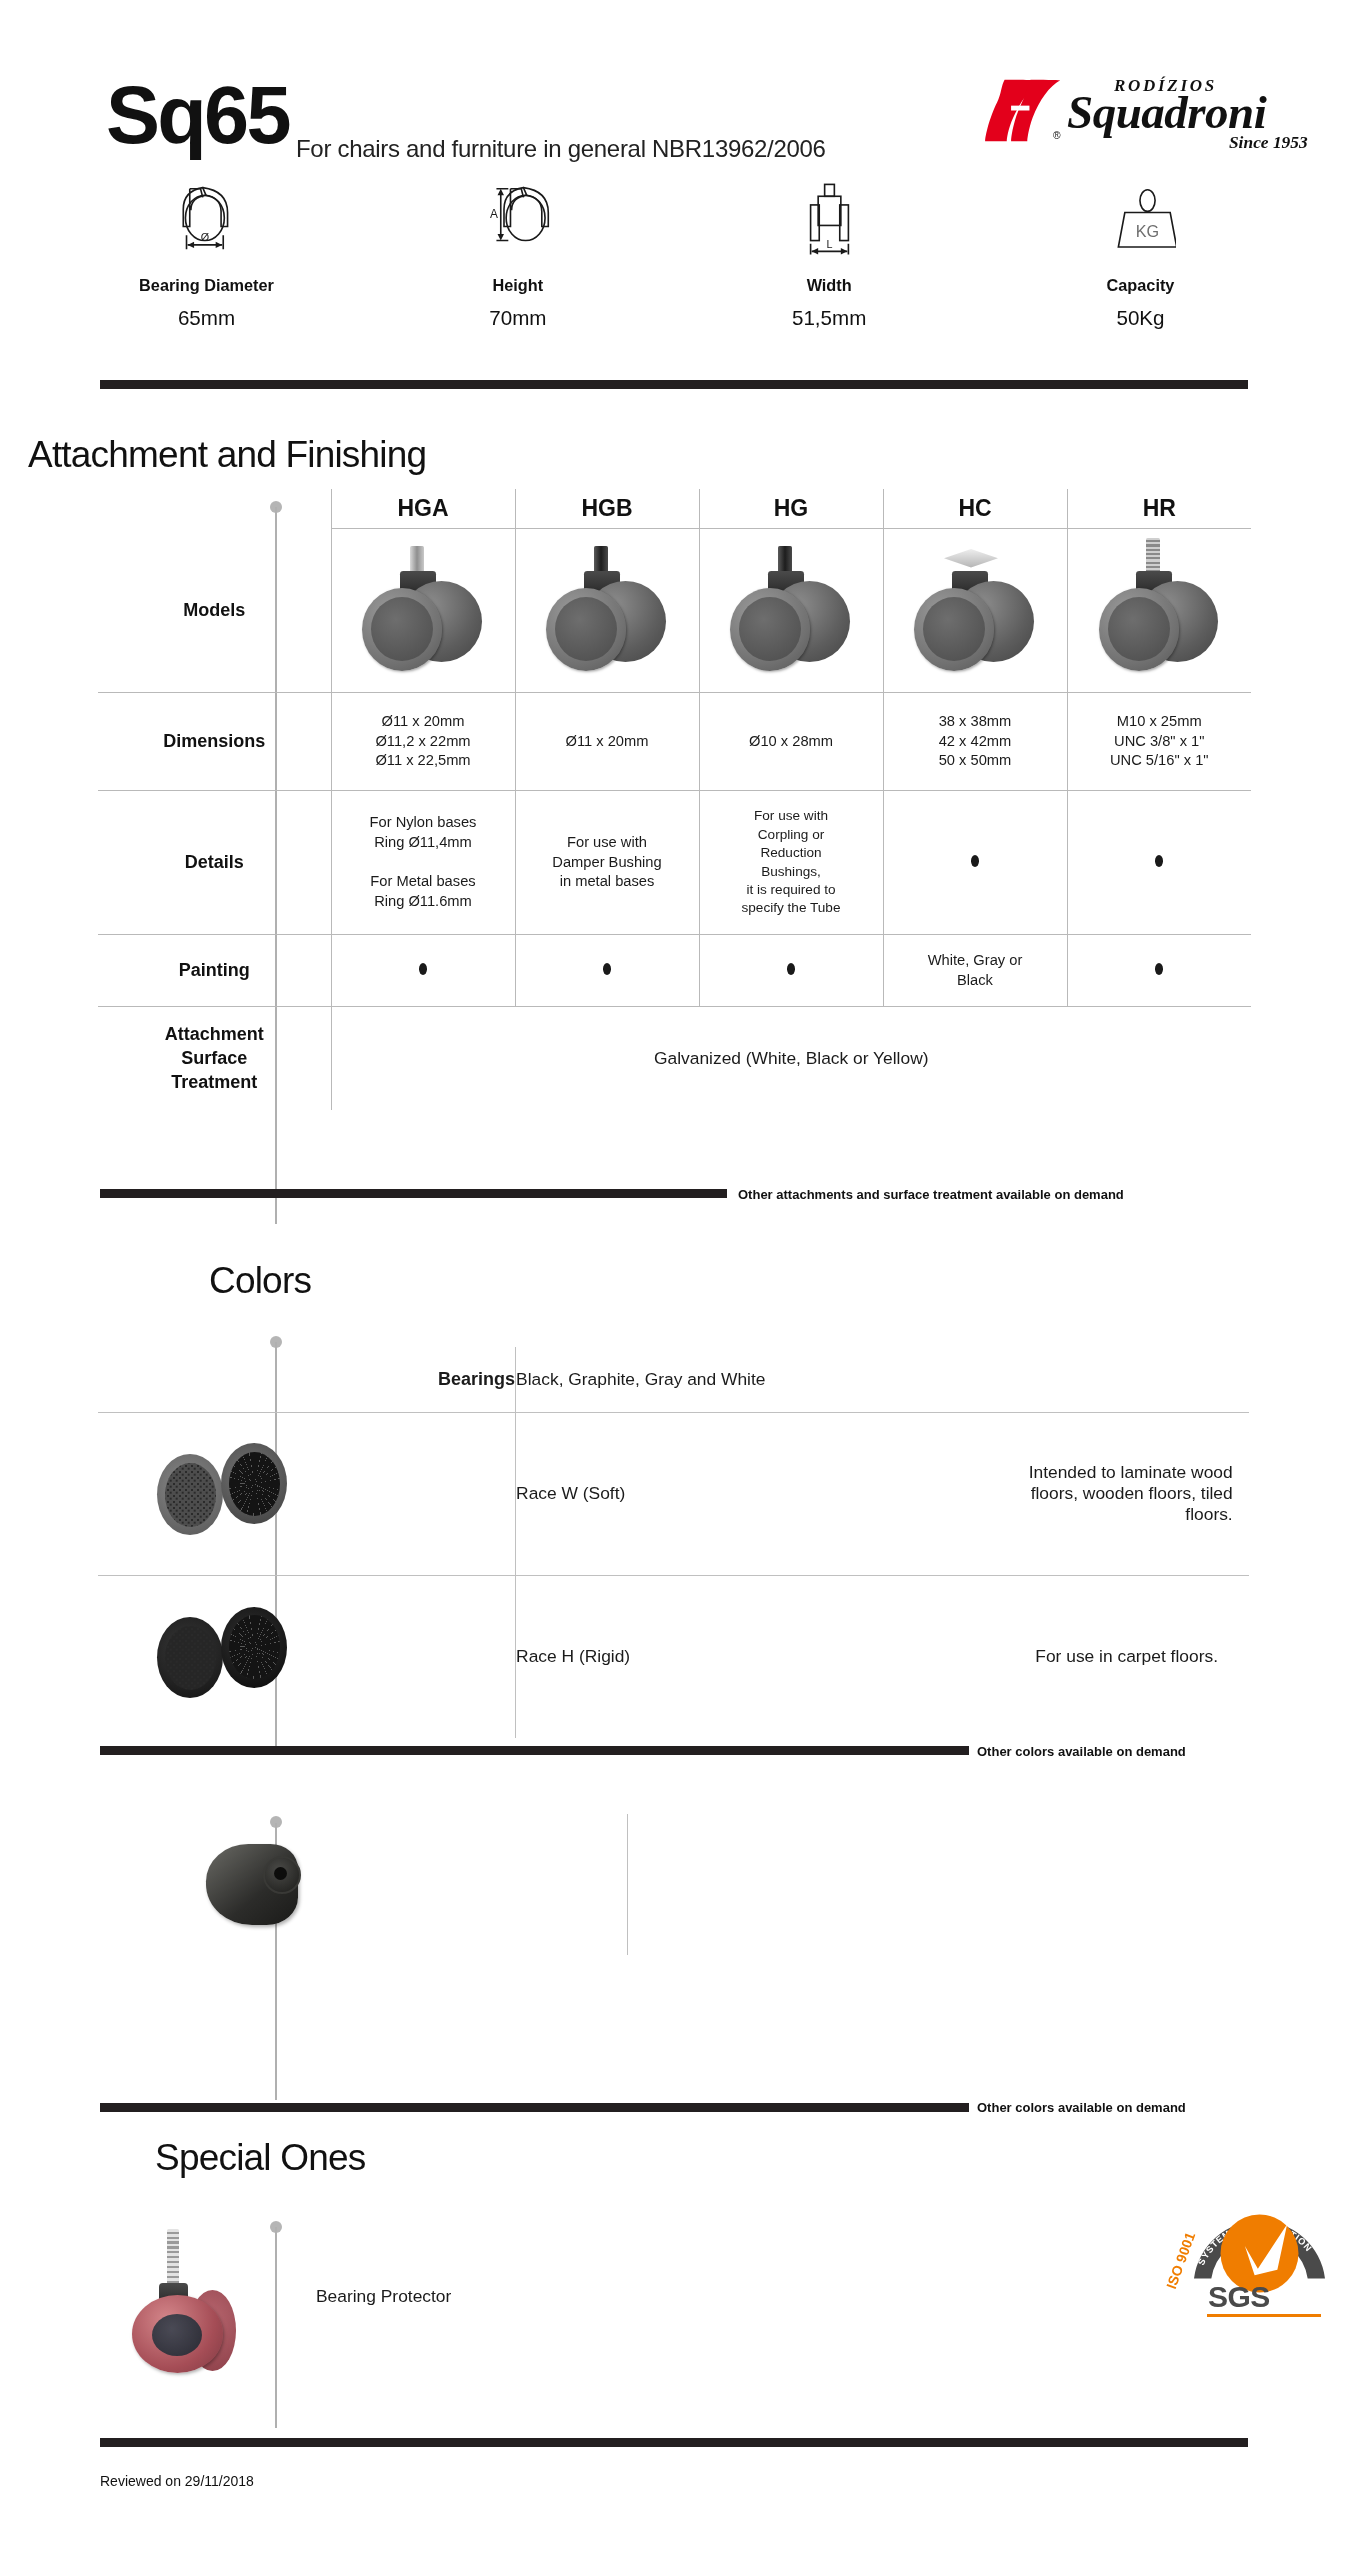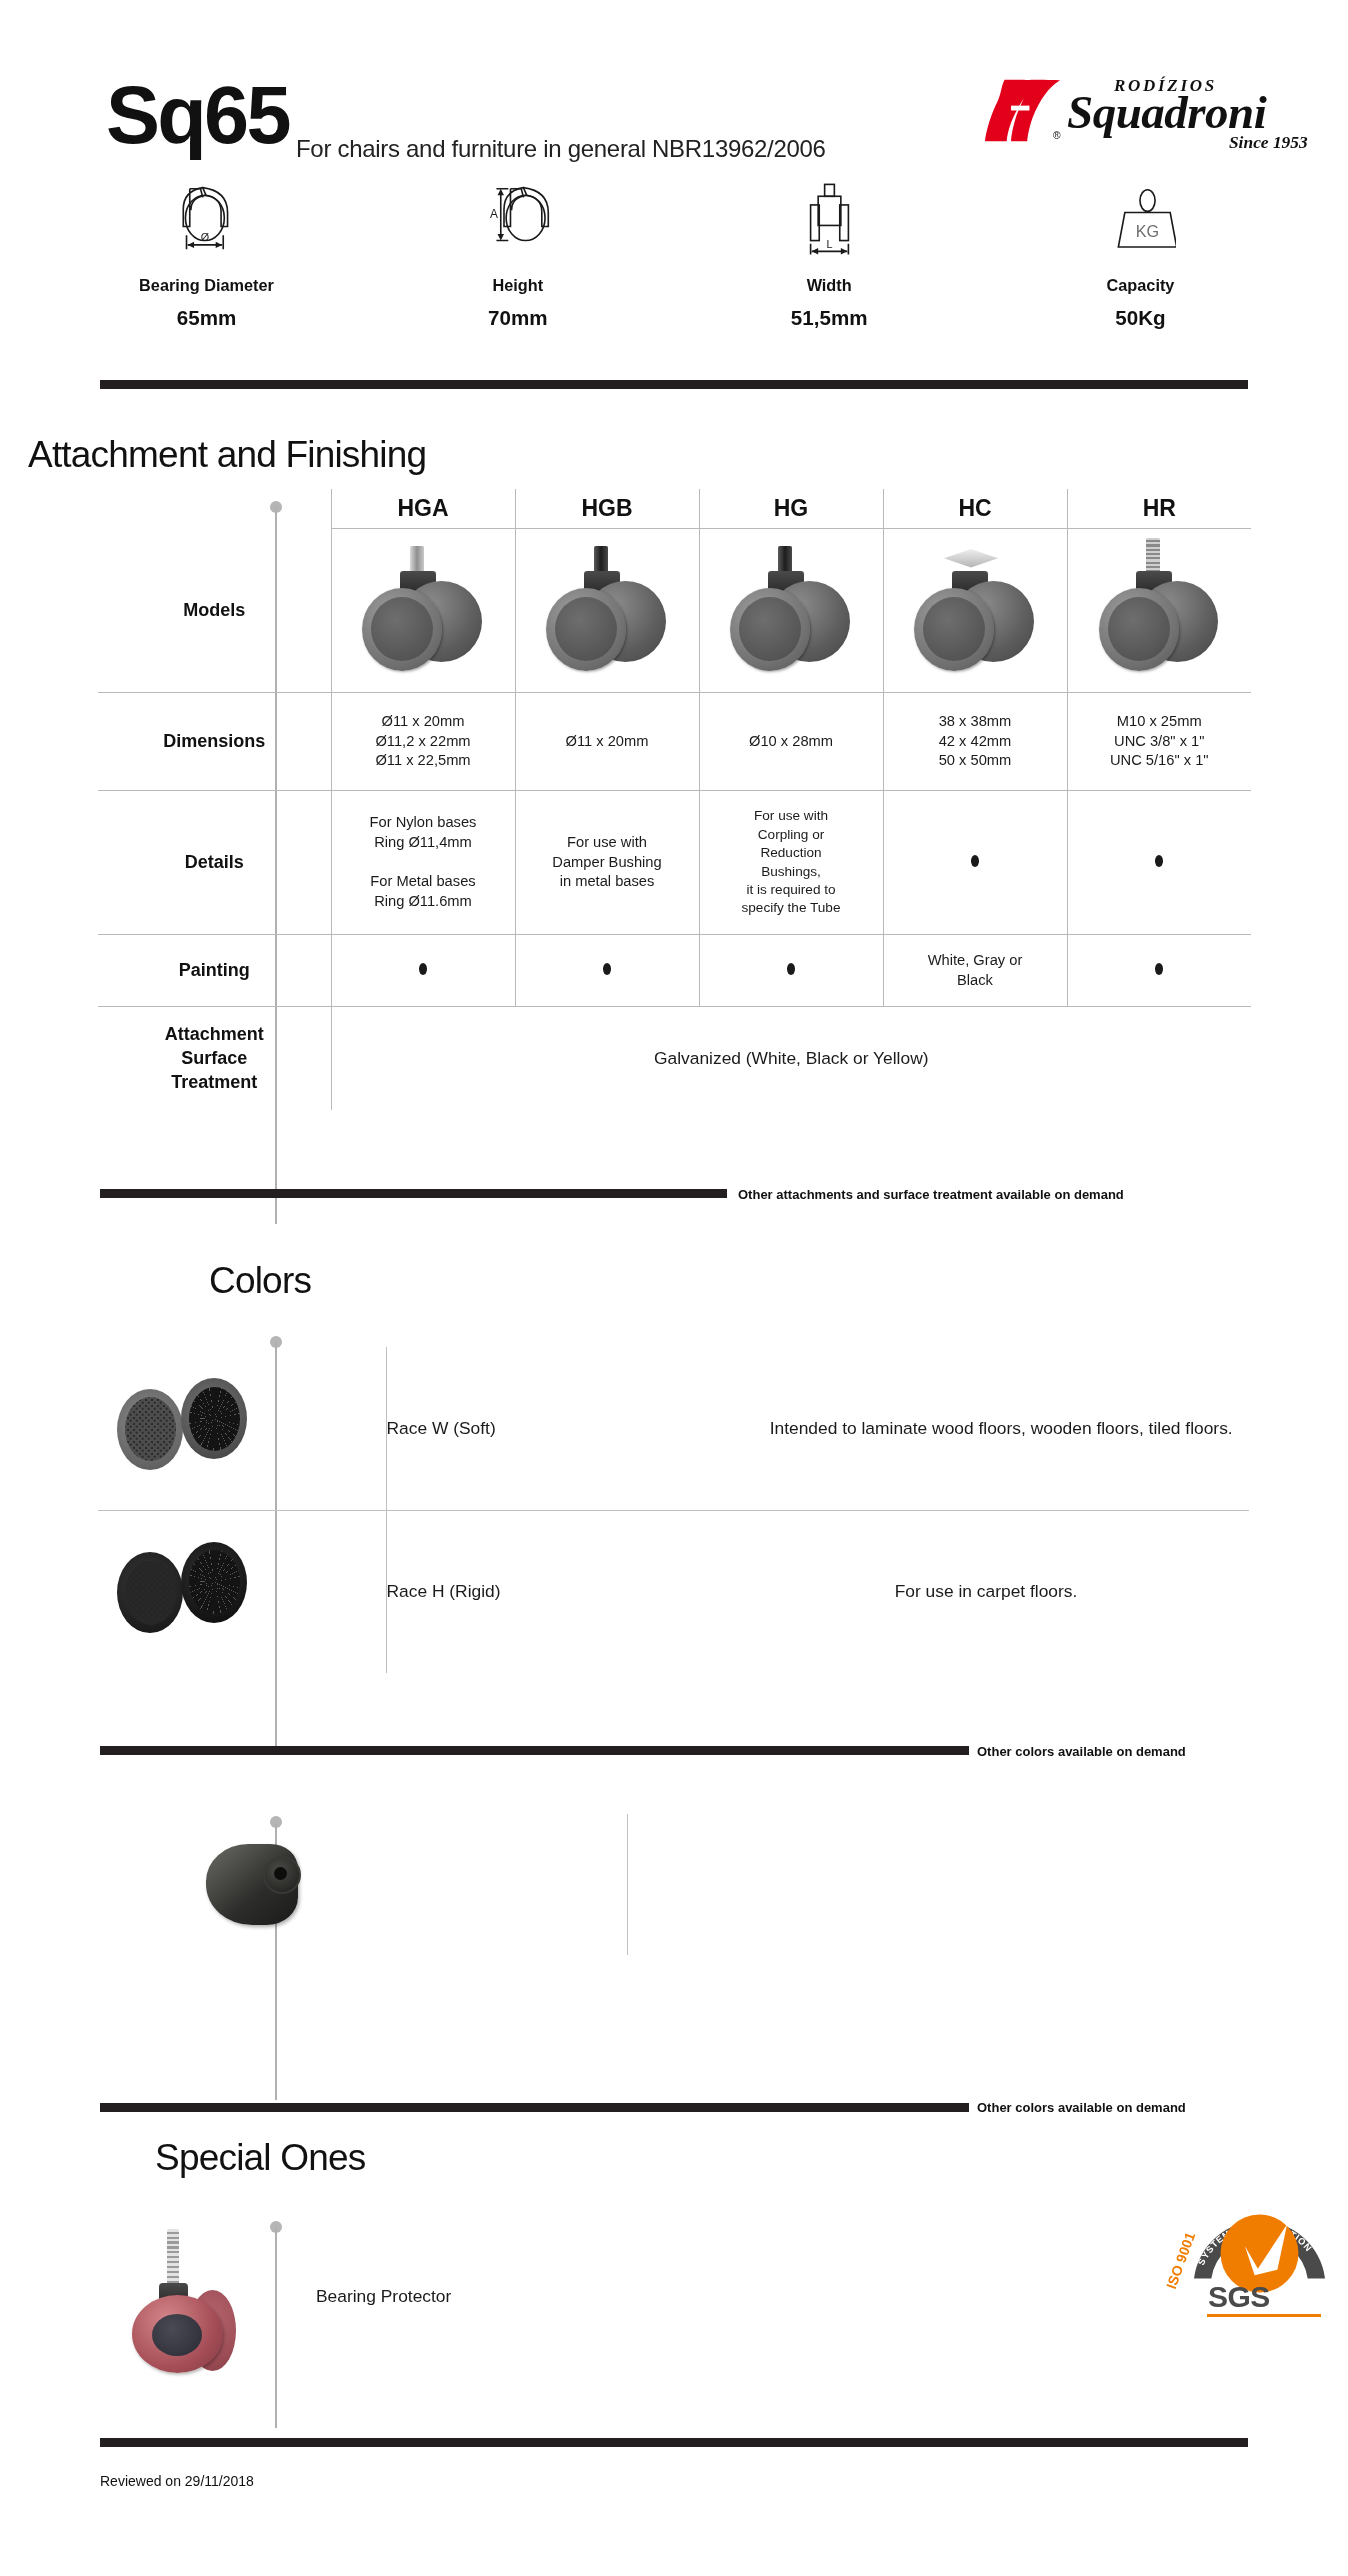--- a/index.html
+++ b/index.html
@@ -24,21 +24,21 @@
   .logo-since{position:absolute;right:3.3px;top:67px;font-family:"Liberation Serif","DejaVu Serif",serif;
               font-size:17.4px;font-weight:700;font-style:italic;color:#111;}
   .logo-reg{position:absolute;left:70px;top:65px;font-size:10.3px;color:#111;}
 
   
   .specs{position:absolute;left:98px;top:179px;width:1151px;height:163px;
          display:flex;justify-content:space-between;}
   .spec{width:217px;text-align:center;position:relative;}
   .spec-icon{height:81px;display:flex;align-items:flex-end;justify-content:center;}
   .spec-label{font-size:16.3px;font-weight:700;margin-top:16px;color:#111;}
-  .spec-value{font-size:20.6px;font-weight:700;margin-top:11px;color:#111;}
+  .spec-value{font-size:20.6px;font-weight:400;margin-top:11px;color:#111;}
 
   
   .bar{position:absolute;background:#231f20;height:9.2px;}
   .bar-note{position:absolute;font-size:13px;font-weight:700;color:#111;}
 
   .sect-title{position:absolute;font-size:37px;font-weight:400;color:#111;letter-spacing:-0.8px;}
 
   
   .t1{position:absolute;left:98px;top:489px;width:1151px;}
   .t1 table{border-collapse:collapse;width:100%;table-layout:fixed;}
@@ -373,20 +373,25 @@
   <div class="t2" style="left:98px;top:1347px;width:1151px;">
     <table>
       <colgroup>
           <col style="width:179px">
           <col style="width:109px">
           <col style="width:337px">
           <col>
         </colgroup>
 
       <tbody>
+          <tr style="height:65px">
+        <td class="c-img"></td>
+        <td class="c-lbl">Bearings</td>
+        <td class="c-name" colspan="2">Black, Graphite, Gray and White</td>
+      </tr>
 
       <tr style="height:163px">
         <td class="c-img">
           <div class="disc-pair">
                 <div class="disc l"></div>
                 <div class="disc r"></div>
               </div>
         </td>
         <td class="c-lbl"></td>
         <td class="c-name">Race W (Soft)</td>

